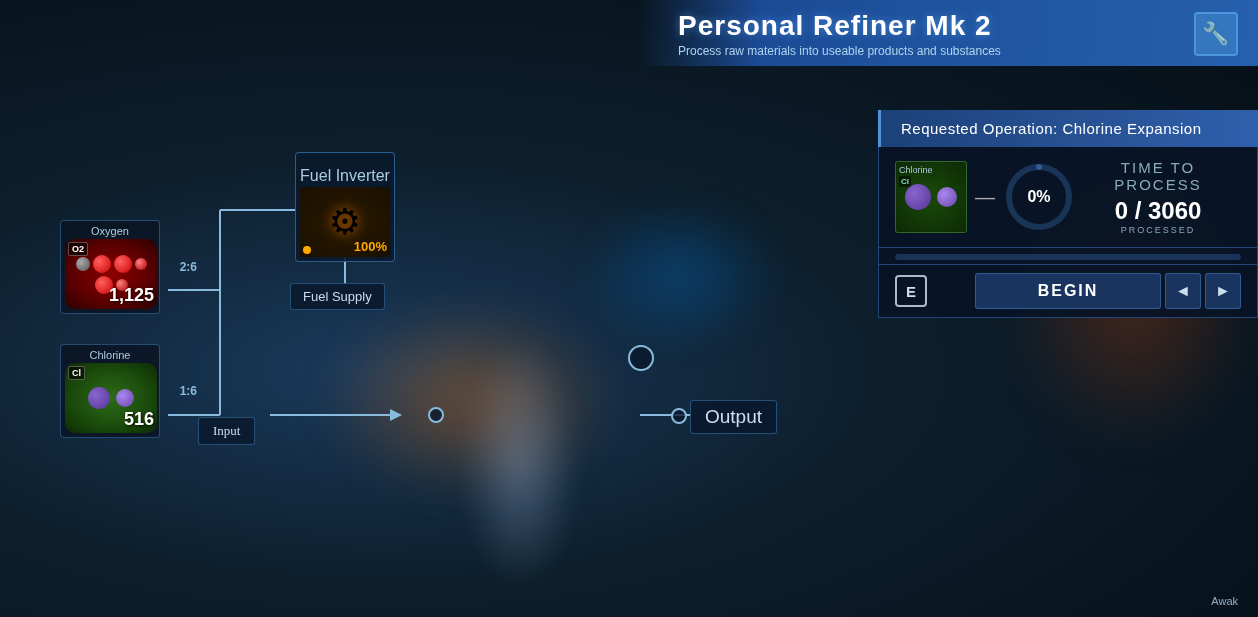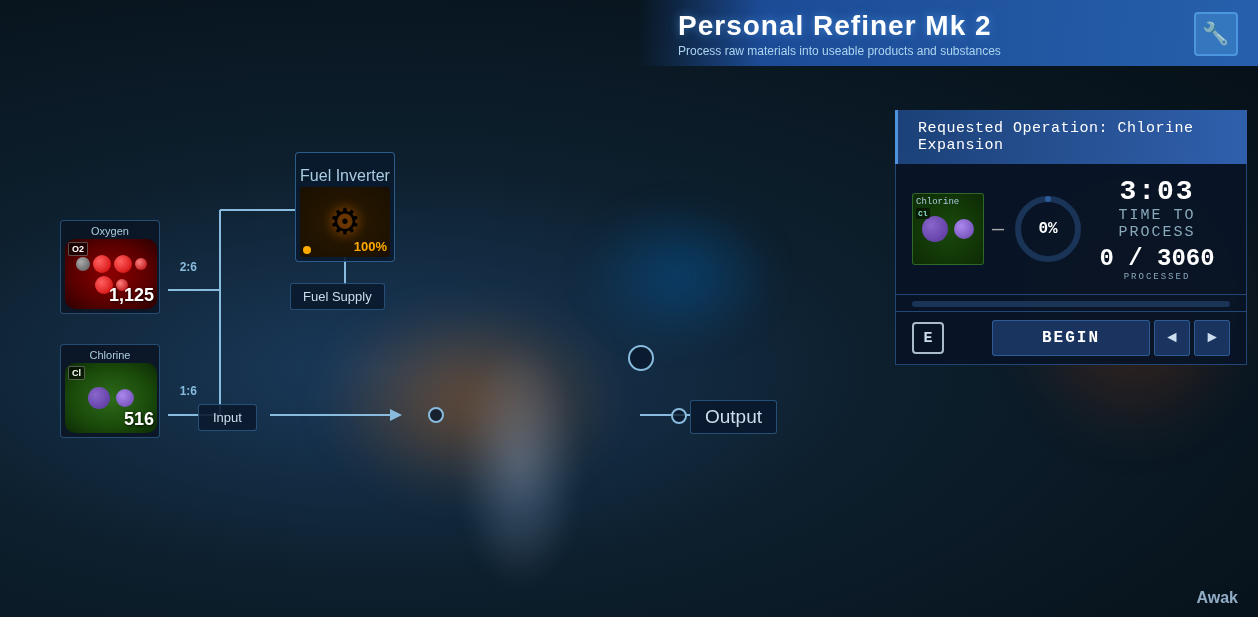--- a/index.html
+++ b/index.html
@@ -249,28 +249,29 @@
       padding: 5px 12px;
       font-size: 13px;
       color: #ccddee;
       z-index: 5;
     }
 
     
     .input-label {
       position: absolute;
       left: 198px;
-      top: 404px;
+      top: 417px;
       background: rgba(10,25,45,0.9);
       border: 1px solid rgba(80,160,230,0.4);
       border-radius: 3px;
       padding: 5px 14px;
       font-size: 13px;
       color: #ccddee;
       z-index: 5;
+      font-family: Liberation Serif, serif;
     }
     .output-label {
       position: absolute;
       left: 690px;
       top: 400px;
       background: rgba(10,25,45,0.9);
       border: 1px solid rgba(80,160,230,0.4);
       border-radius: 3px;
       padding: 5px 14px;
       font-size: 19px;
@@ -292,25 +293,24 @@
       width: 16px; height: 16px;
       border-radius: 50%;
       border: 2px solid #88bbdd;
       background: rgba(10,25,45,0.8);
       z-index: 4;
     }
 
     
     .right-panel {
       position: absolute;
-      right: 11px;
+      right: 0;
       top: 110px;
-      width: 352px;
+      width: 380px;
       z-index: 10;
-      font-family: Liberation Mono, monospace;
     }
 
     
     .requested-op-bar {
       background: linear-gradient(90deg, rgba(30,70,130,0.9) 0%, rgba(50,100,180,0.95) 100%);
       border-left: 3px solid rgba(100,180,255,0.6);
       padding: 10px 20px;
       font-size: 15px;
       color: #ffffff;
       font-weight: 500;
@@ -489,24 +489,23 @@
       cursor: pointer;
       margin-left: 4px;
       flex-shrink: 0;
     }
 
     
     .status-text {
       position: absolute;
       bottom: 10px;
       right: 20px;
-      font-size: 16px;
+      font-size: 11px;
       color: rgba(180,210,240,0.8);
       z-index: 10;
-      font-weight: bold;
     }
 
     
     .robot-indicator {
       position: absolute;
       left: 628px;
       top: 345px;
       width: 26px; height: 26px;
       border-radius: 50%;
       background: rgba(10,25,45,0.8);
@@ -637,21 +636,20 @@
 
     <div class="progress-circle-container">
       <svg viewBox="0 0 72 72" width="72" height="72">
         <circle cx="36" cy="36" r="30" fill="none" stroke="rgba(30,60,100,0.8)" stroke-width="6"></circle>
         <circle cx="36" cy="36" r="30" fill="none" stroke="rgba(60,120,200,0.6)" stroke-width="6" stroke-dasharray="0 188.5" stroke-linecap="round" transform="rotate(-90 36 36)"></circle>
       </svg>
       <span class="progress-pct">0%</span>
     </div>
 
     <div class="process-info">
-      <div class="time-value">3:03</div>
       <div class="time-label">TIME TO PROCESS</div>
       <div class="processed-value">0 / 3060</div>
       <div class="processed-label">PROCESSED</div>
     </div>
   </div>
 
   <div class="progress-bar-row">
     <div class="progress-bar-track">
       <div class="progress-bar-fill" style="width: 0%"></div>
     </div>

